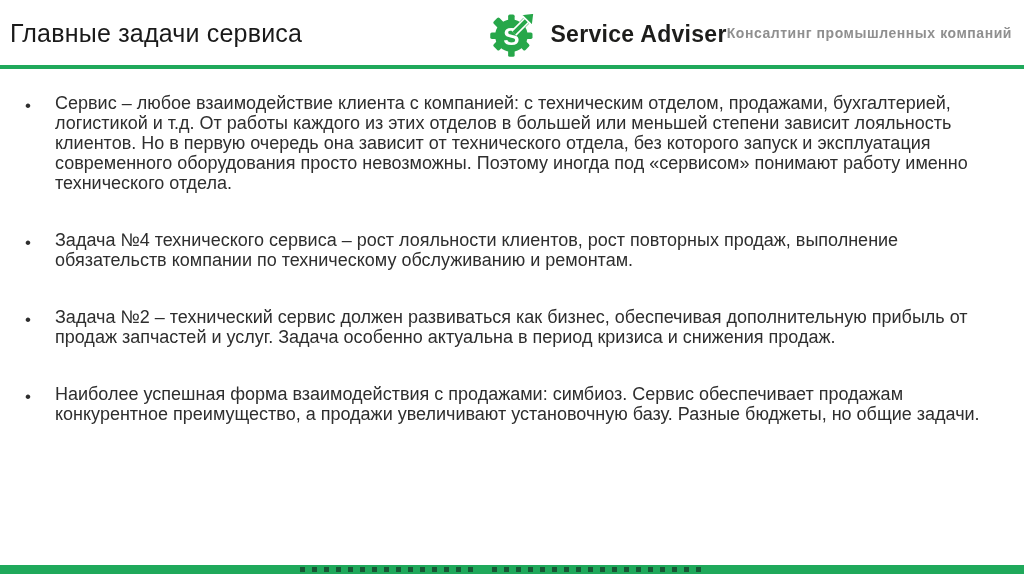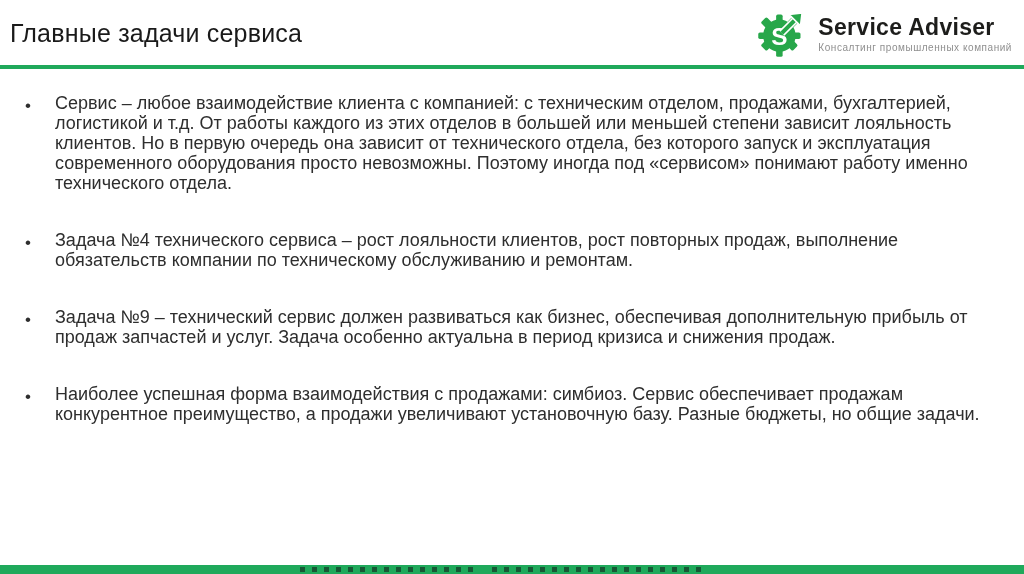--- a/index.html
+++ b/index.html
@@ -33,32 +33,32 @@
   
   .logo {
     position: absolute;
     top: 8px;
     right: 12px;
     display: flex;
     align-items: center;
     gap: 10px;
   }
   .logo-mark { width: 54px; height: 52px; flex: 0 0 auto; }
-  .logo-text { display: flex; flex-direction: column; }
+  .logo-text { display: flex; flex-direction: row; }
   .logo-name {
     font-size: 23px;
     font-weight: 700;
     color: #1d1d1b;
     letter-spacing: 0.3px;
     line-height: 24px;
   }
   .logo-tagline {
     margin-top: 3px;
-    font-size: 10px;
-    font-weight: 400;
+    font-size: 14px;
+    font-weight: 700;
     color: #8f8f8f;
     letter-spacing: 0.55px;
     text-align: center;
   }
 
   
   .content {
     position: absolute;
     left: 25px;
     right: 16px;
@@ -141,21 +141,21 @@
       <li class="bullet-item">
         <span class="bullet-marker">•</span>
         <span class="bullet-text">Сервис – любое взаимодействие клиента с компанией: с техническим отделом, продажами, бухгалтерией, логистикой и т.д. От работы каждого из этих отделов в большей или меньшей степени зависит лояльность клиентов. Но в первую очередь она зависит от технического отдела, без которого запуск и эксплуатация современного оборудования просто невозможны. Поэтому иногда под «сервисом» понимают работу именно технического отдела.</span>
       </li>
       <li class="bullet-item">
         <span class="bullet-marker">•</span>
         <span class="bullet-text">Задача №4 технического сервиса – рост лояльности клиентов, рост повторных продаж, выполнение обязательств компании по техническому обслуживанию и ремонтам.</span>
       </li>
       <li class="bullet-item">
         <span class="bullet-marker">•</span>
-        <span class="bullet-text">Задача №9 – технический сервис должен развиваться как бизнес, обеспечивая дополнительную прибыль от продаж запчастей и услуг. Задача особенно актуальна в период кризиса и снижения продаж.</span>
+        <span class="bullet-text">Задача №2 – технический сервис должен развиваться как бизнес, обеспечивая дополнительную прибыль от продаж запчастей и услуг. Задача особенно актуальна в период кризиса и снижения продаж.</span>
       </li>
       <li class="bullet-item">
         <span class="bullet-marker">•</span>
         <span class="bullet-text">Наиболее успешная форма взаимодействия с продажами: симбиоз. Сервис обеспечивает продажам конкурентное преимущество, а продажи увеличивают установочную базу. Разные бюджеты, но общие задачи.</span>
       </li>
     </ul>
   </div>
 
   <div class="footer-bar">
     <span class="footer-fineprint seg-a"></span>

